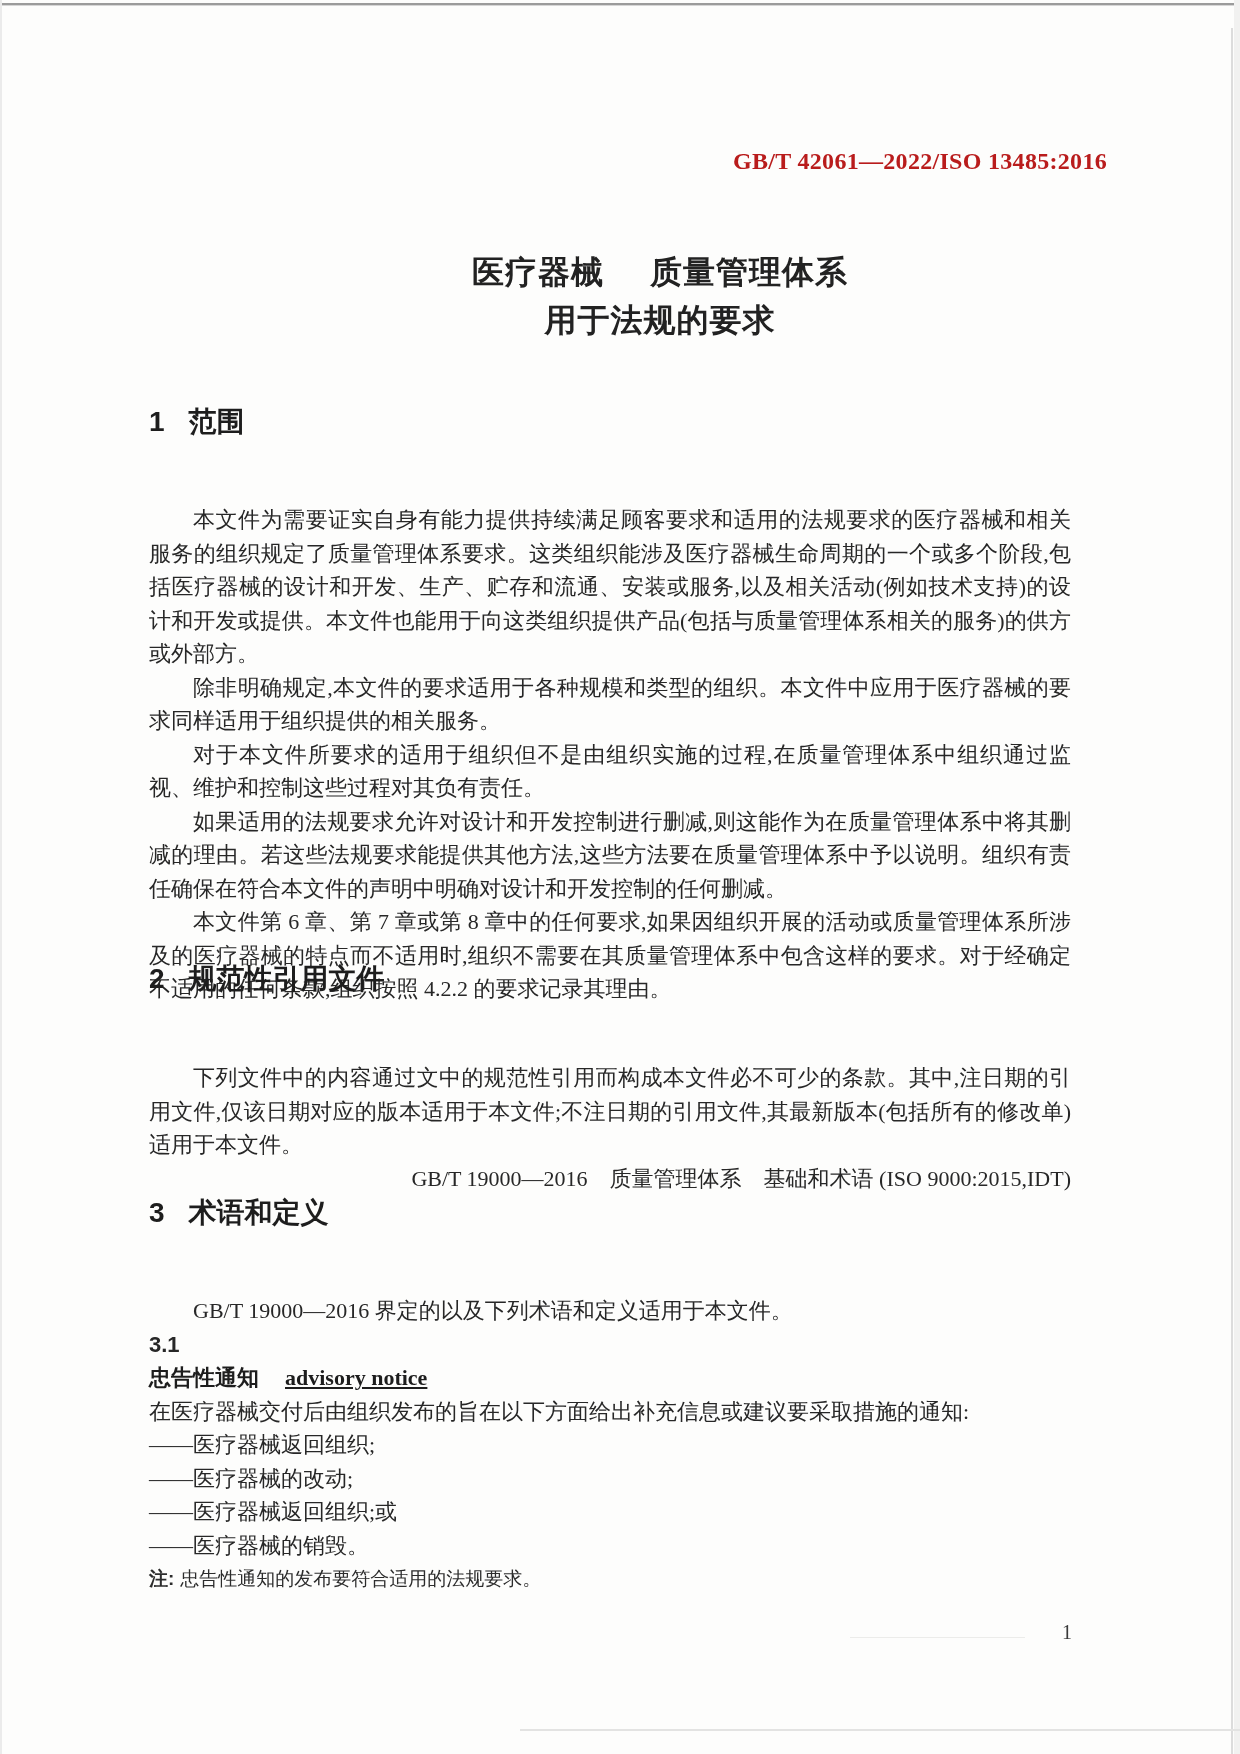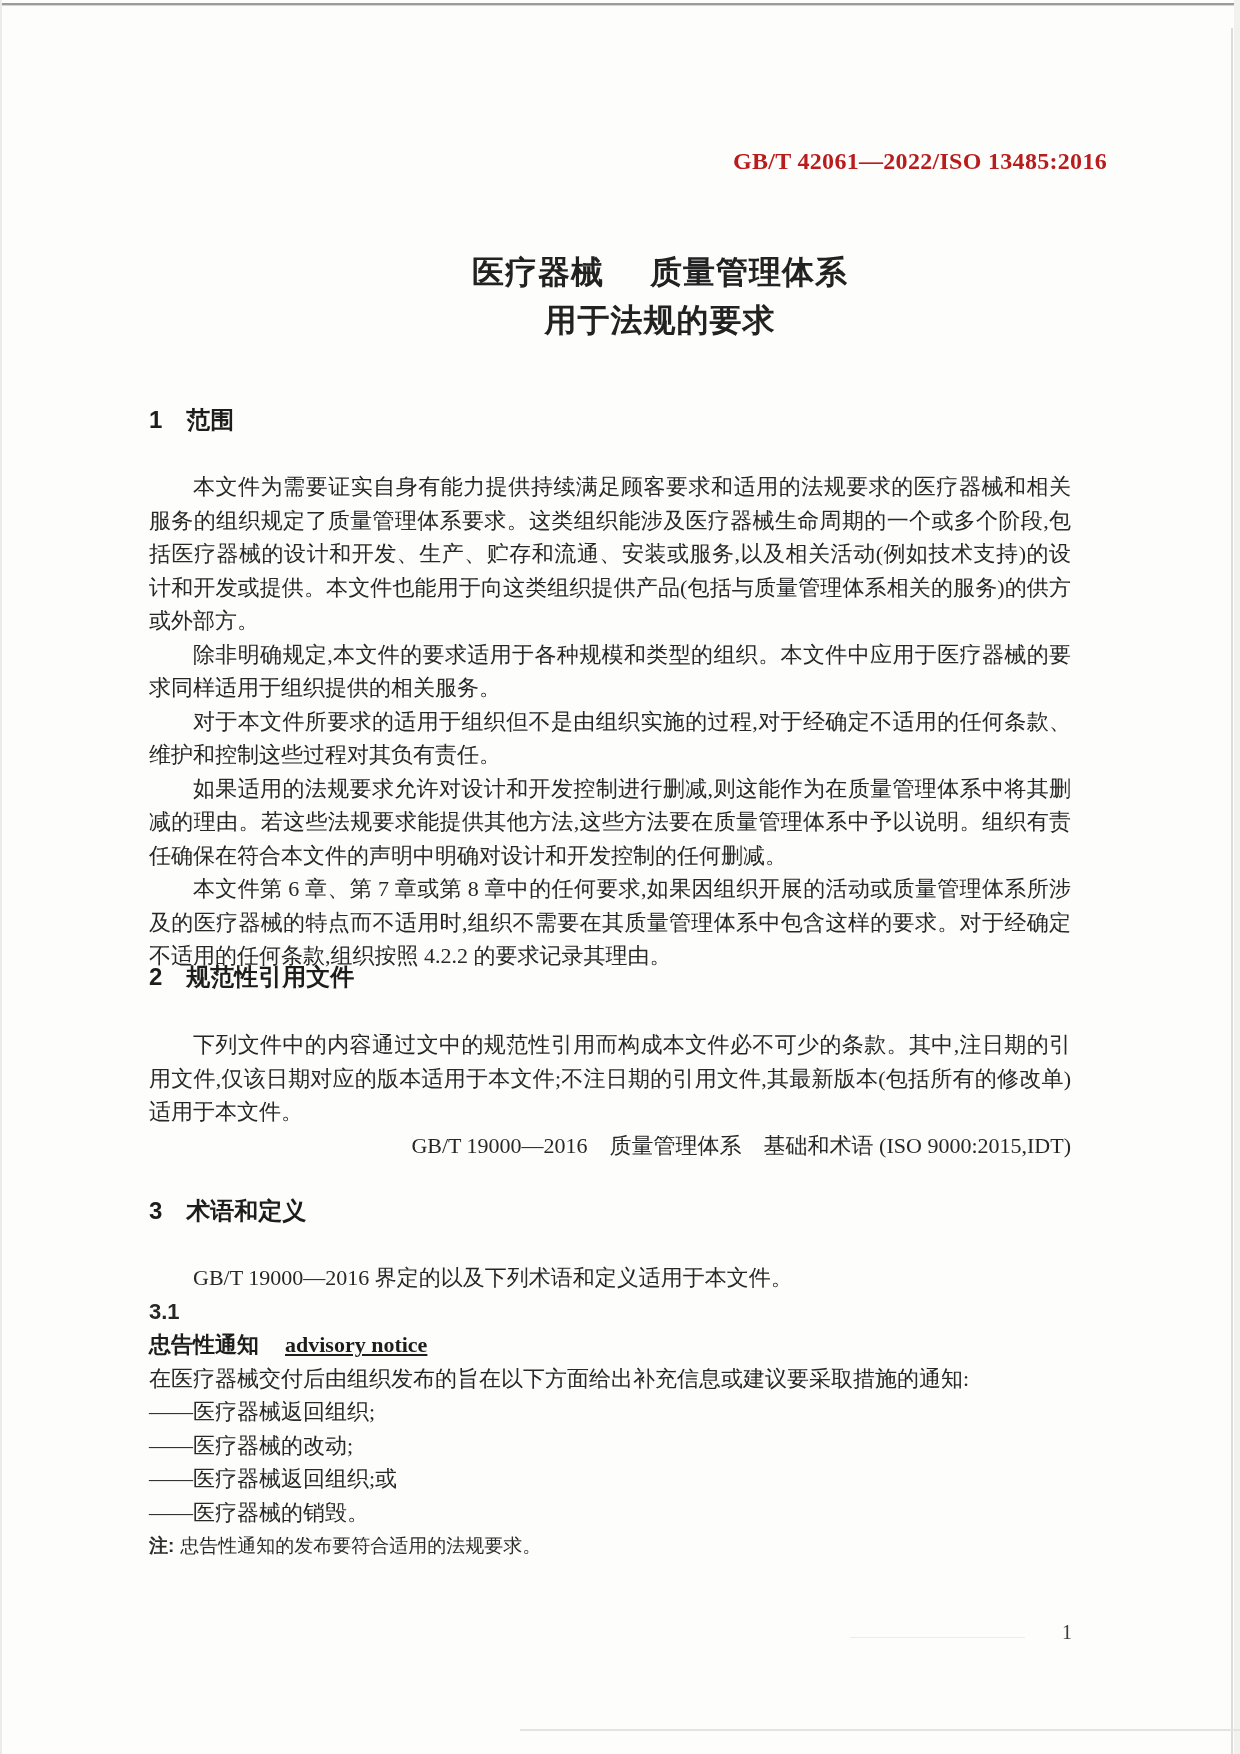--- a/index.html
+++ b/index.html
@@ -23,26 +23,26 @@
   .title-block{
     position:absolute;top:256px;left:0;width:100%;text-align:center;
     font-family:"Liberation Sans","DejaVu Sans",sans-serif;font-weight:bold;color:#222;line-height:1;padding-left:40px;
   }
   .title-line1{font-size:32px;letter-spacing:1px;white-space:nowrap;}
   .title-gap{display:inline-block;width:46px;}
   .title-line2{margin-top:16px;font-size:32px;letter-spacing:1px;}
   
   .sec-heading{
     position:absolute;left:149px;font-family:"Liberation Sans","DejaVu Sans",sans-serif;
-    font-weight:bold;font-size:24px;color:#1d1d1d;line-height:1;white-space:nowrap;
+    font-weight:bold;font-size:28px;color:#1d1d1d;line-height:1;white-space:nowrap;
   }
   .h1{top:408px}.h2{top:965px}.h3{top:1199px}
   .sec-heading .num{display:inline-block;margin-right:24px;}
   
-  .flow{position:absolute;left:149px;width:922px;font-size:22px;line-height:33.5px;color:#272727;}
+  .flow{position:absolute;left:149px;width:922px;font-size:22px;line-height:33.5px;color:#272727;margin-top:33px;}
   .s1{top:470px}.s2{top:1028px}.s3{top:1261px}
   .flow p{margin:0;padding:0;}
   .just{text-align:justify;text-justify:inter-ideograph;}
   .indent{text-indent:44px;}
   .ref-line{text-indent:44px;text-align:right;white-space:nowrap;}
   .clause-num{font-family:"Liberation Sans","DejaVu Sans",sans-serif;font-weight:bold;}
   .term-line{padding-left:44px;font-weight:bold;color:#1d1d1d;}
   .term-cn{font-family:"Liberation Sans","DejaVu Sans",sans-serif;}
   .term-en{font-family:"Liberation Serif","DejaVu Serif",serif;margin-left:26px;text-decoration:underline;}
   .def-line{padding-left:44px;text-align:left;}
@@ -71,21 +71,21 @@
     <div class="title-line2">用于法规的要求</div>
   </div>
 
   <div class="sec-heading h1">
     <span class="num">1</span><span>范围</span>
   </div>
 
   <div class="flow s1">
     <p class="just indent">本文件为需要证实自身有能力提供持续满足顾客要求和适用的法规要求的医疗器械和相关服务的组织规定了质量管理体系要求。这类组织能涉及医疗器械生命周期的一个或多个阶段,包括医疗器械的设计和开发、生产、贮存和流通、安装或服务,以及相关活动(例如技术支持)的设计和开发或提供。本文件也能用于向这类组织提供产品(包括与质量管理体系相关的服务)的供方或外部方。</p>
     <p class="just indent">除非明确规定,本文件的要求适用于各种规模和类型的组织。本文件中应用于医疗器械的要求同样适用于组织提供的相关服务。</p>
-    <p class="just indent">对于本文件所要求的适用于组织但不是由组织实施的过程,对于经确定不适用的任何条款、维护和控制这些过程对其负有责任。</p>
+    <p class="just indent">对于本文件所要求的适用于组织但不是由组织实施的过程,在质量管理体系中组织通过监视、维护和控制这些过程对其负有责任。</p>
     <p class="just indent">如果适用的法规要求允许对设计和开发控制进行删减,则这能作为在质量管理体系中将其删减的理由。若这些法规要求能提供其他方法,这些方法要在质量管理体系中予以说明。组织有责任确保在符合本文件的声明中明确对设计和开发控制的任何删减。</p>
     <p class="just indent">本文件第 6 章、第 7 章或第 8 章中的任何要求,如果因组织开展的活动或质量管理体系所涉及的医疗器械的特点而不适用时,组织不需要在其质量管理体系中包含这样的要求。对于经确定不适用的任何条款,组织按照 4.2.2 的要求记录其理由。</p>
   </div>
 
   <div class="sec-heading h2">
     <span class="num">2</span><span>规范性引用文件</span>
   </div>
 
   <div class="flow s2">
     <p class="just indent">下列文件中的内容通过文中的规范性引用而构成本文件必不可少的条款。其中,注日期的引用文件,仅该日期对应的版本适用于本文件;不注日期的引用文件,其最新版本(包括所有的修改单)适用于本文件。</p>

